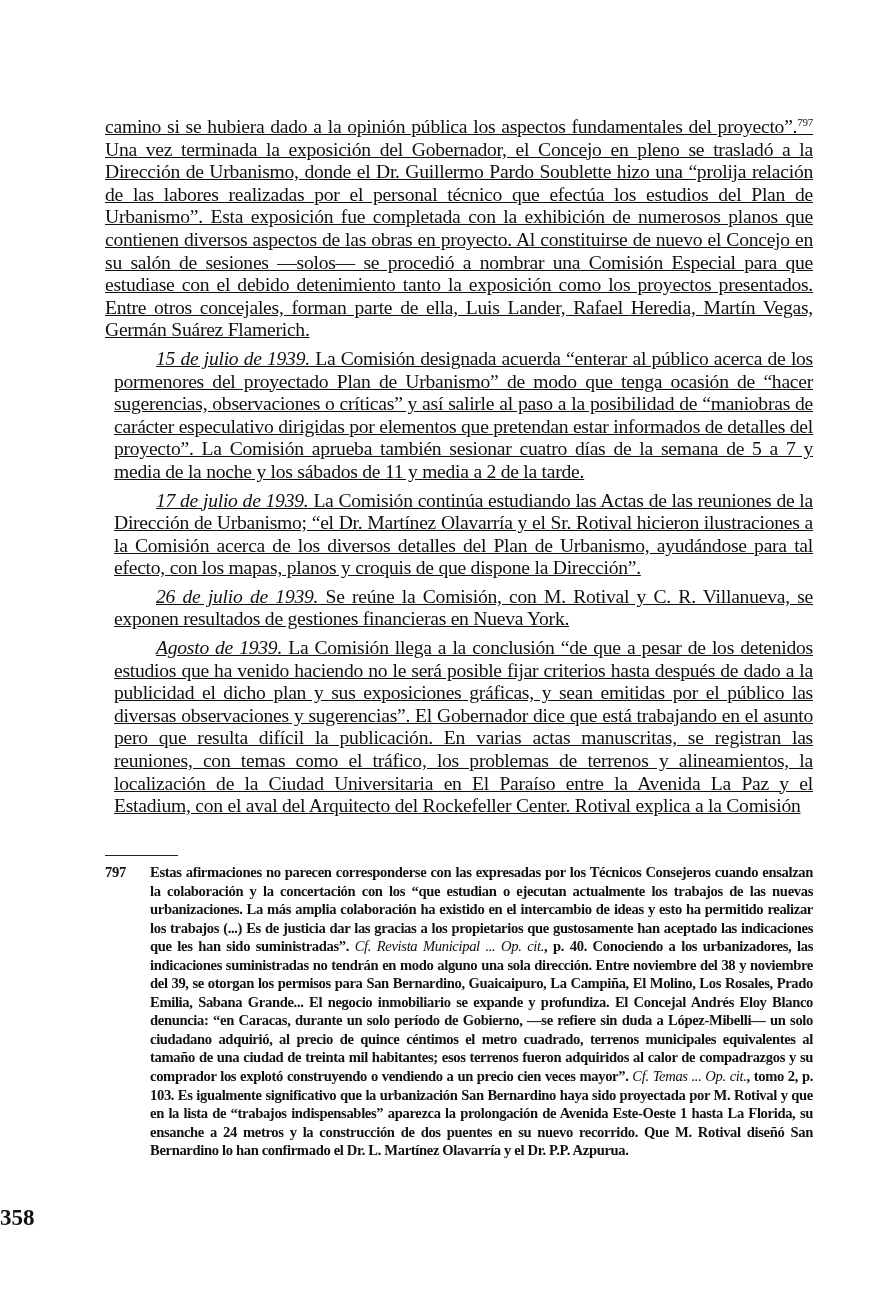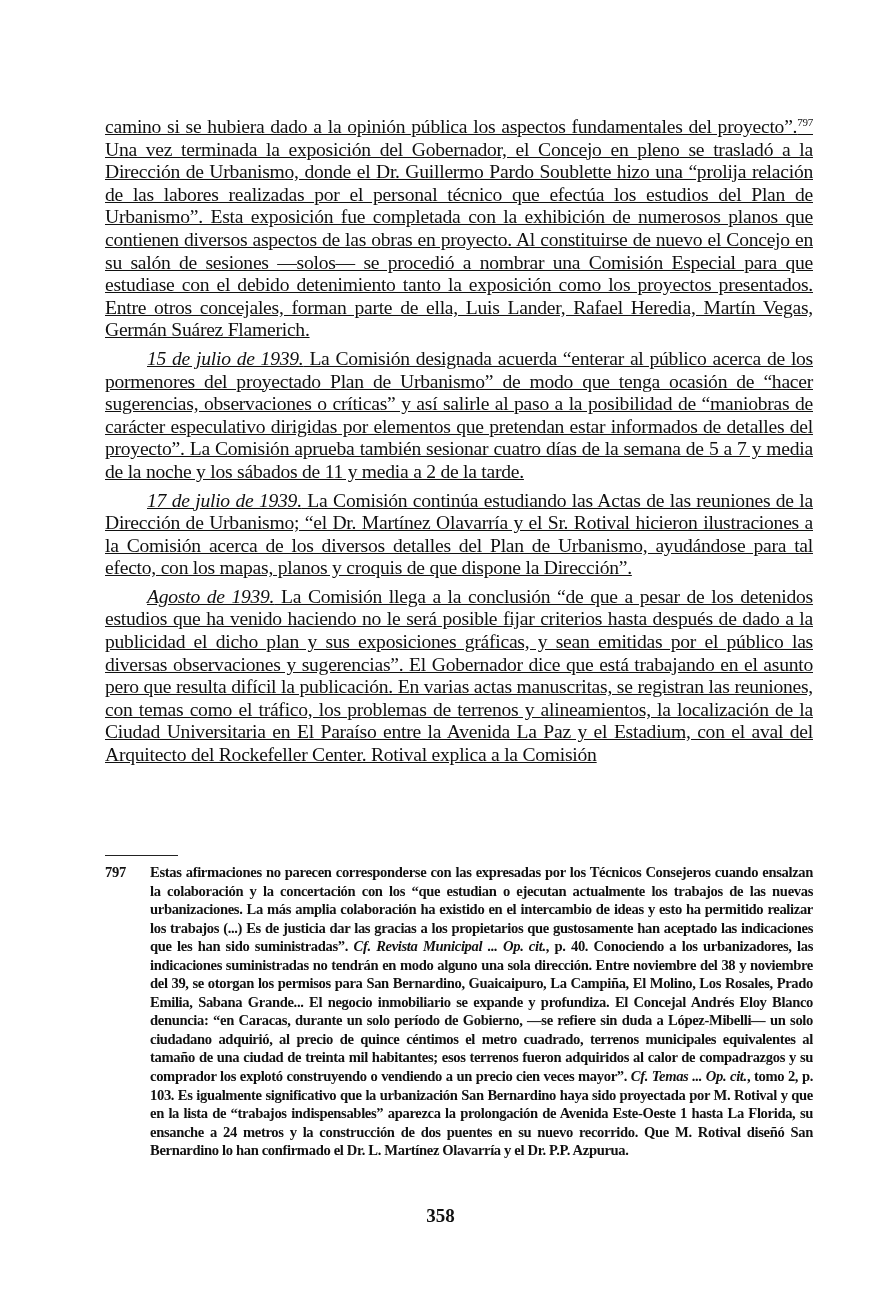--- a/index.html
+++ b/index.html
@@ -1,36 +1,37 @@
 <!DOCTYPE html>
 <html><head>
 <meta charset="utf-8">
 <style>
   html, body { margin: 0; padding: 0; background: #ffffff; }
   body { width: 881px; height: 1313px; position: relative; overflow: hidden; color: #111; }
   .page { position: absolute; left: 105px; top: 116px; width: 708px; font-family: "Liberation Serif", "DejaVu Serif", serif; }
   .body-text { font-size: 19.6px; line-height: 22.6px; text-align: justify; letter-spacing: -0.25px; }
   .para { margin: 0; text-decoration: underline; }
-  .para.indent { text-indent: 42px; margin-top: 6px; }
+  .para.indent { text-indent: 42px; margin-top: 6px; margin-left: 9px; }
   .sup { font-size: 11px; vertical-align: 7px; line-height: 0; }
   .it { font-style: italic; }
   .fn-rule { position: absolute; left: 105px; top: 855px; width: 73px; height: 0; border-top: 1.4px solid #222; }
   .footnote { position: absolute; left: 105px; top: 863px; width: 708px; font-family: "Liberation Serif", "DejaVu Serif", serif; font-size: 14.6px; line-height: 18.55px; font-weight: bold; letter-spacing: -0.35px; display: flex; }
   .fn-num { width: 45px; flex: 0 0 45px; }
   .fn-text { flex: 1; text-align: justify; }
-  .fn-text .it { font-weight: bold; }
-  .page-number { position: absolute; left: 0; width: 881px; top: 1205px; text-align: center; font-family: "Liberation Serif", "DejaVu Serif", serif; font-size: 19px; font-weight: bold; }
+  .fn-text .it { font-weight: normal; }
+  .page-number { position: absolute; left: 0; width: 881px; top: 1205px; font-family: "Liberation Serif", "DejaVu Serif", serif; font-size: 23px; font-weight: bold; }
 </style>
 </head>
 <body>
 
 <div class="page body-text">
   <p class="para"><span>camino si se hubiera dado a la opinión pública los aspectos fundamentales del proyecto”.</span><span class="sup">797</span><span> Una vez terminada la exposición del Gobernador, el Concejo en pleno se trasladó a la Dirección de Urbanismo, donde el Dr. Guillermo Pardo Soublette hizo una “prolija relación de las labores realizadas por el personal técnico que efectúa los estudios del Plan de Urbanismo”. Esta exposición fue completada con la exhibición de numerosos planos que contienen diversos aspectos de las obras en proyecto. Al constituirse de nuevo el Concejo en su salón de sesiones —solos— se procedió a nombrar una Comisión Especial para que estudiase con el debido detenimiento tanto la exposición como los proyectos presentados. Entre otros concejales, forman parte de ella, Luis Lander, Rafael Heredia, Martín Vegas, Germán Suárez Flamerich.</span></p>
   <p class="para indent"><span class="it">15 de julio de 1939.</span><span> La Comisión designada acuerda “enterar al público acerca de los pormenores del proyectado Plan de Urbanismo” de modo que tenga ocasión de “hacer sugerencias, observaciones o críticas” y así salirle al paso a la posibilidad de “maniobras de carácter especulativo dirigidas por elementos que pretendan estar informados de detalles del proyecto”. La Comisión aprueba también sesionar cuatro días de la semana de 5 a 7 y media de la noche y los sábados de 11 y media a 2 de la tarde.</span></p>
   <p class="para indent"><span class="it">17 de julio de 1939.</span><span> La Comisión continúa estudiando las Actas de las reuniones de la Dirección de Urbanismo; “el Dr. Martínez Olavarría y el Sr. Rotival hicieron ilustraciones a la Comisión acerca de los diversos detalles del Plan de Urbanismo, ayudándose para tal efecto, con los mapas, planos y croquis de que dispone la Dirección”.</span></p>
+  <p class="para indent"><span class="it">26 de julio de 1939.</span><span> Se reúne la Comisión, con M. Rotival y C. R. Villanueva, se exponen resultados de gestiones financieras en Nueva York.</span></p>
   <p class="para indent"><span class="it">Agosto de 1939.</span><span> La Comisión llega a la conclusión “de que a pesar de los detenidos estudios que ha venido haciendo no le será posible fijar criterios hasta después de dado a la publicidad el dicho plan y sus exposiciones gráficas, y sean emitidas por el público las diversas observaciones y sugerencias”. El Gobernador dice que está trabajando en el asunto pero que resulta difícil la publicación. En varias actas manuscritas, se registran las reuniones, con temas como el tráfico, los problemas de terrenos y alineamientos, la localización de la Ciudad Universitaria en El Paraíso entre la Avenida La Paz y el Estadium, con el aval del Arquitecto del Rockefeller Center. Rotival explica a la Comisión</span></p>
 </div>
 
 <div class="fn-rule"></div>
 
 <div class="footnote">
   <div class="fn-num">797</div>
   <div class="fn-text"><span>Estas afirmaciones no parecen corresponderse con las expresadas por los Técnicos Consejeros cuando ensalzan la colaboración y la concertación con los “que estudian o ejecutan actualmente los trabajos de las nuevas urbanizaciones. La más amplia colaboración ha existido en el intercambio de ideas y esto ha permitido realizar los trabajos (...) Es de justicia dar las gracias a los propietarios que gustosamente han aceptado las indicaciones que les han sido suministradas”. </span><span class="it">Cf. Revista Municipal ... Op. cit.</span><span>, p. 40. Conociendo a los urbanizadores, las indicaciones suministradas no tendrán en modo alguno una sola dirección. Entre noviembre del 38 y noviembre del 39, se otorgan los permisos para San Bernardino, Guaicaipuro, La Campiña, El Molino, Los Rosales, Prado Emilia, Sabana Grande... El negocio inmobiliario se expande y profundiza. El Concejal Andrés Eloy Blanco denuncia: “en Caracas, durante un solo período de Gobierno, —se refiere sin duda a López-Mibelli— un solo ciudadano adquirió, al precio de quince céntimos el metro cuadrado, terrenos municipales equivalentes al tamaño de una ciudad de treinta mil habitantes; esos terrenos fueron adquiridos al calor de compadrazgos y su comprador los explotó construyendo o vendiendo a un precio cien veces mayor”. </span><span class="it">Cf. Temas ... Op. cit.</span><span>, tomo 2, p. 103. Es igualmente significativo que la urbanización San Bernardino haya sido proyectada por M. Rotival y que en la lista de “trabajos indispensables” aparezca la prolongación de Avenida Este-Oeste 1 hasta La Florida, su ensanche a 24 metros y la construcción de dos puentes en su nuevo recorrido. Que M. Rotival diseñó San Bernardino lo han confirmado el Dr. L. Martínez Olavarría y el Dr. P.P. Azpurua.</span></div>
 </div>
 

